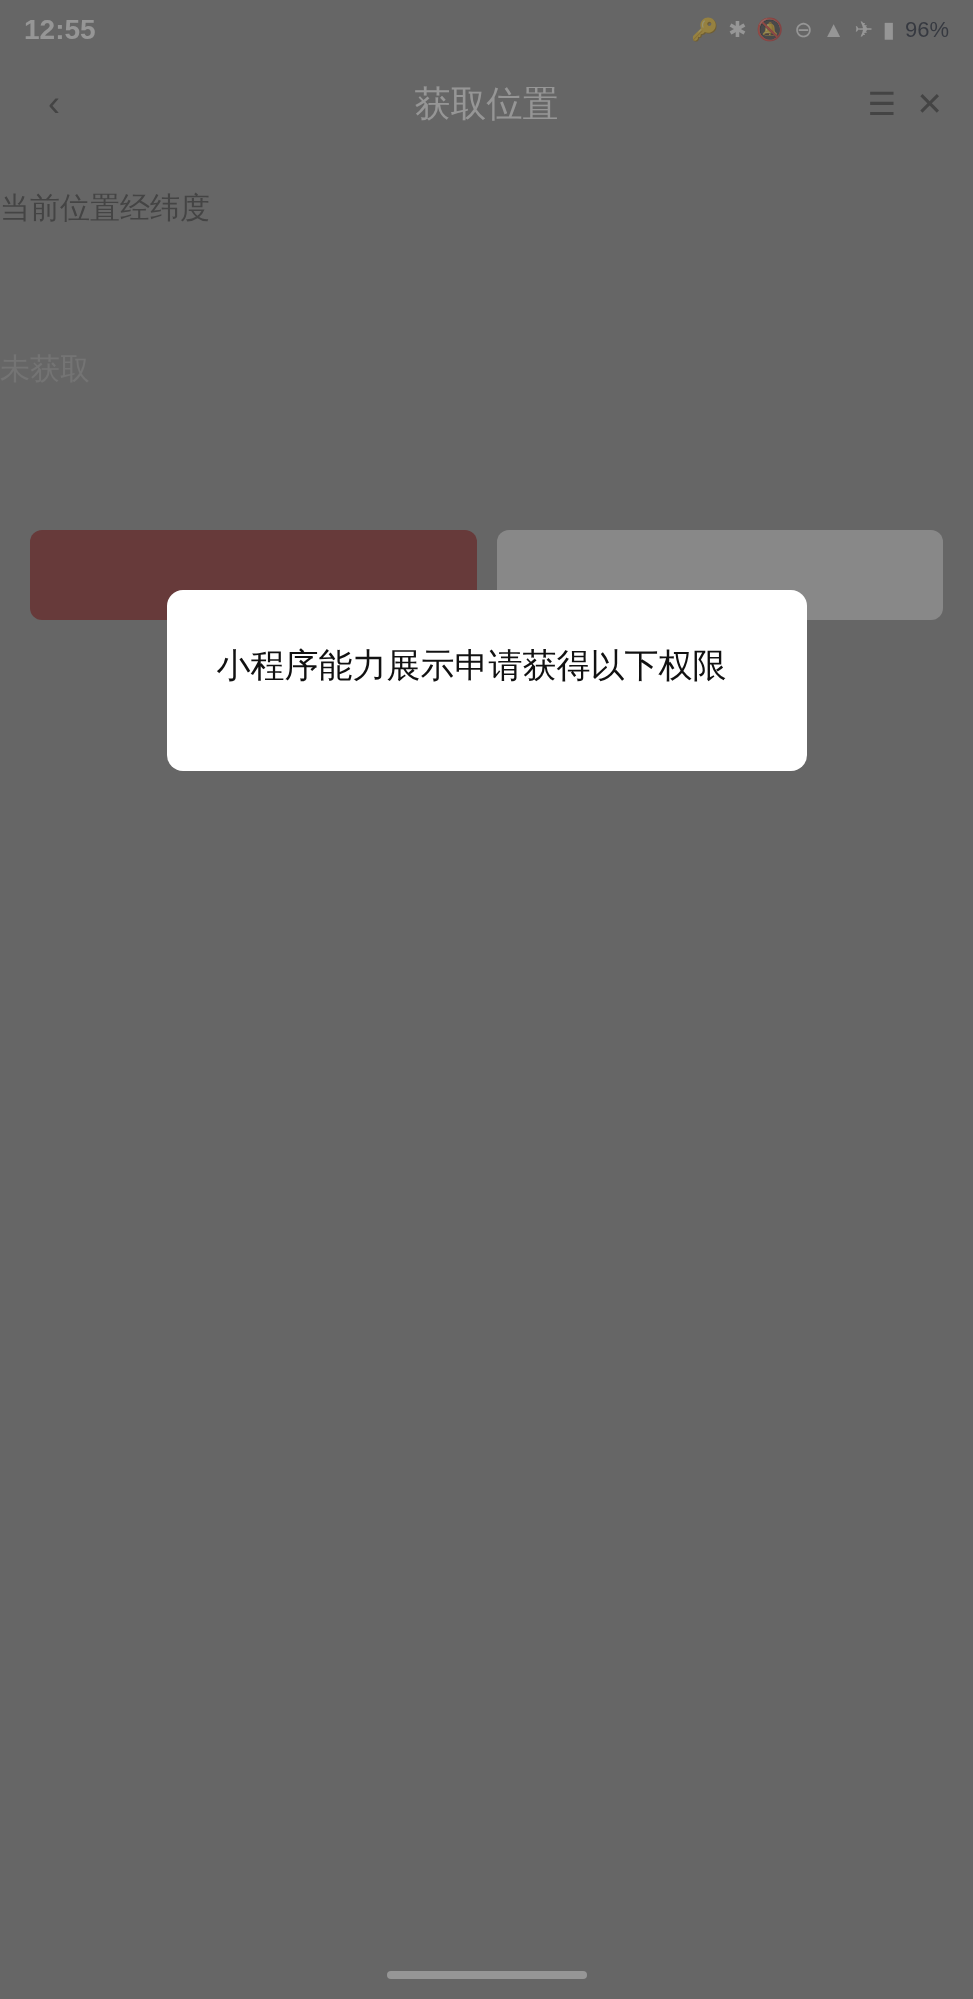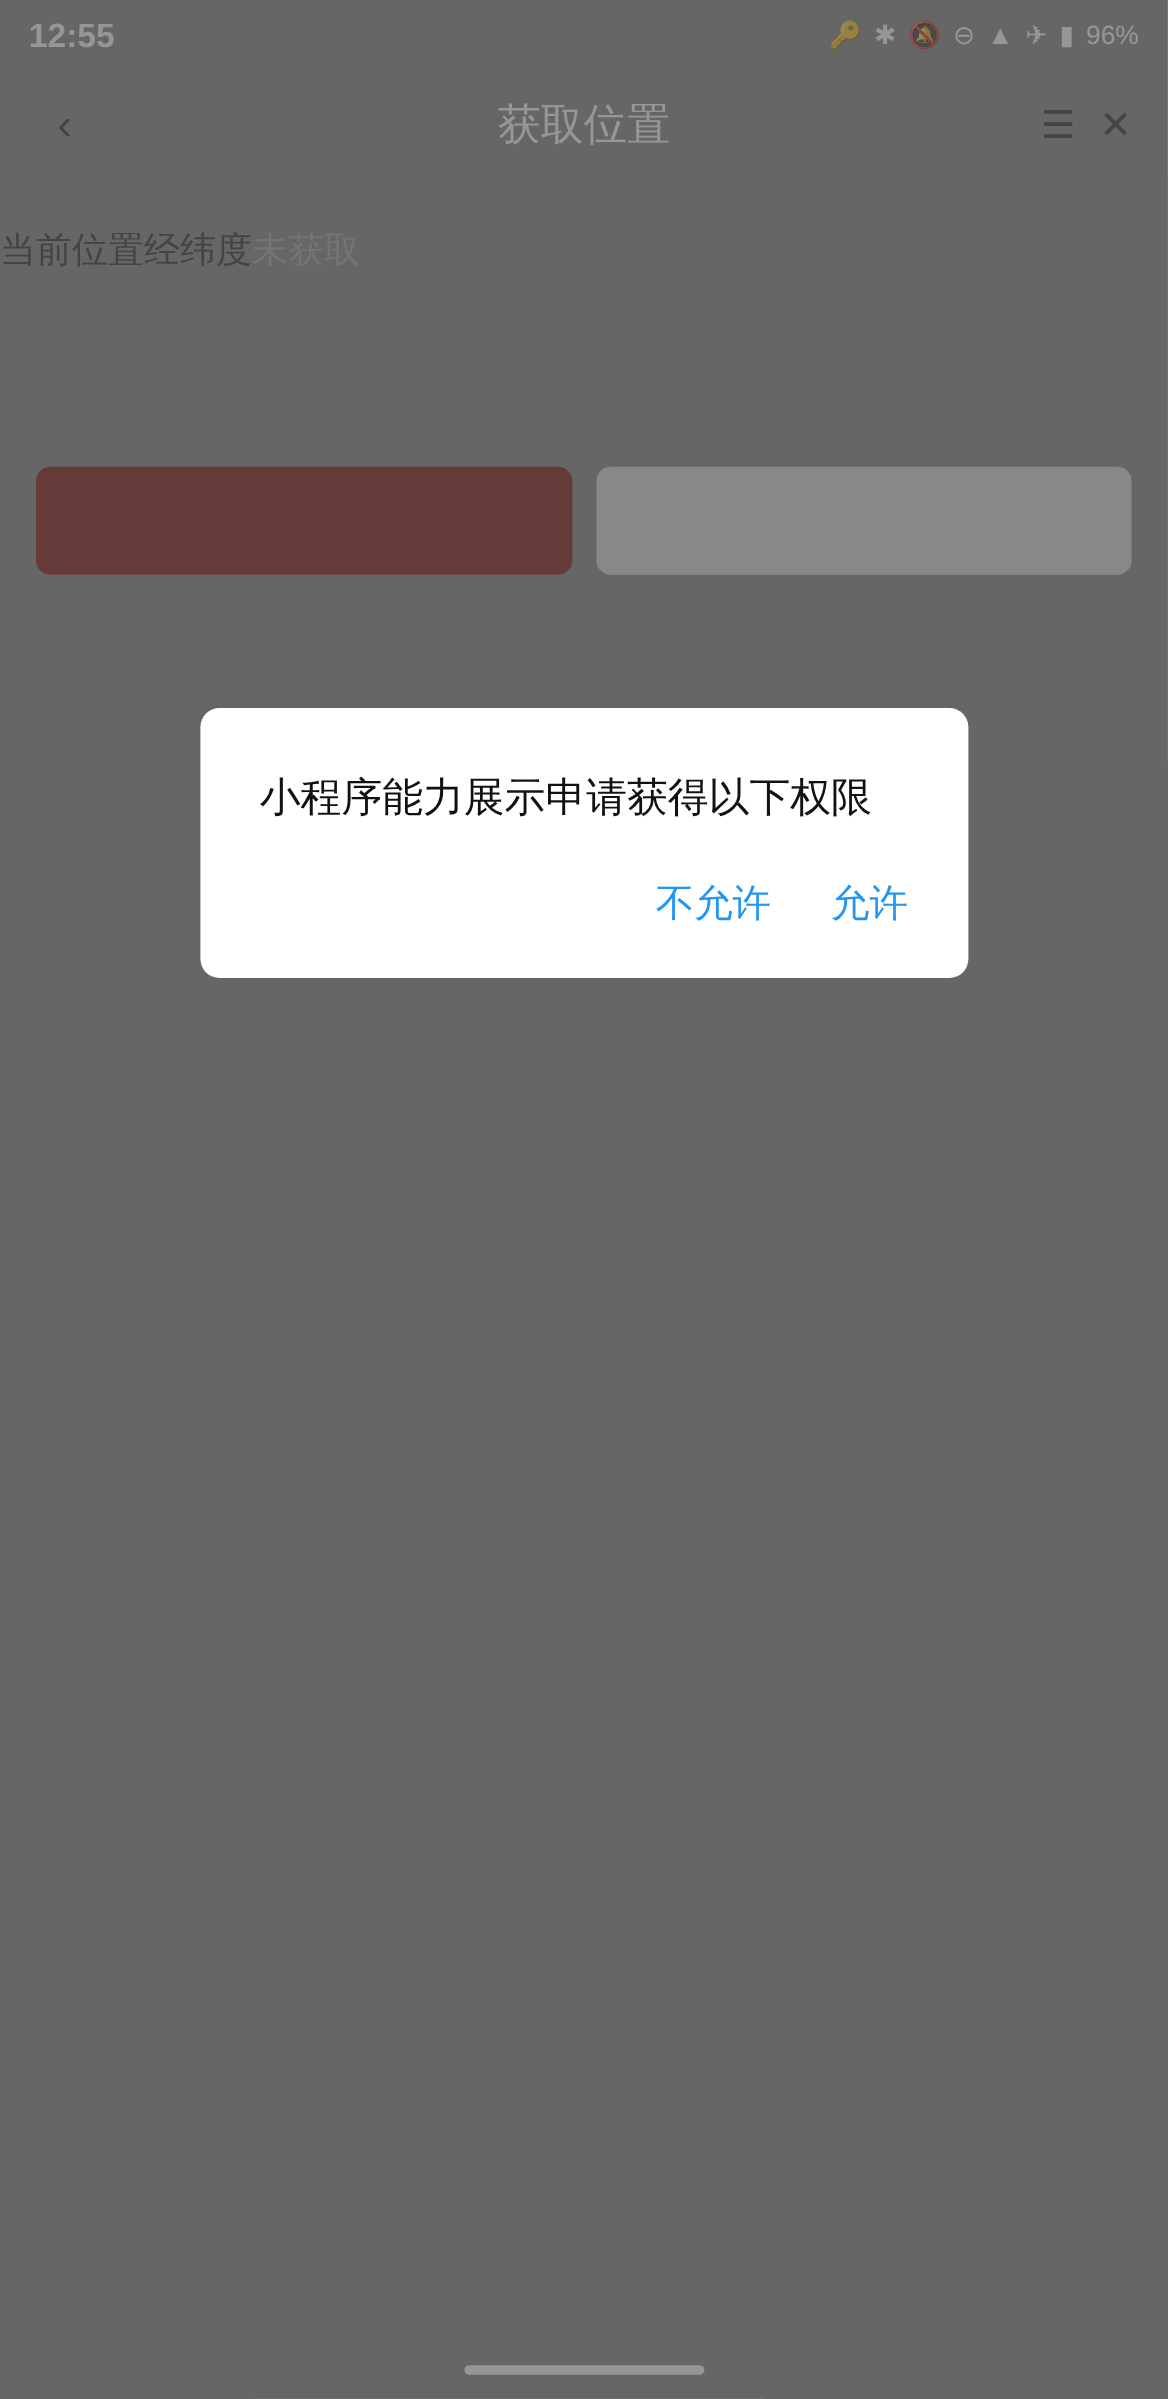--- a/index.html
+++ b/index.html
@@ -41,21 +41,21 @@
       align-items: center;
       gap: 10px;
     }
 
     .status-icon {
       color: white;
       font-size: 22px;
     }
 
     .battery-text {
-      color: #ffffff;
+      color: #0f172a;
       font-size: 22px;
     }
 
     
     .app-bar {
       width: 100%;
       height: 88px;
       background: #888888;
       display: flex;
       align-items: center;
@@ -98,20 +98,21 @@
       color: #333333;
       font-size: 32px;
       cursor: pointer;
     }
 
     
     .main-content {
       width: 100%;
       padding: 40px 0;
       display: flex;
+      flex-direction: column;
       align-items: flex-start;
     }
 
     .location-label {
       color: #333333;
       font-size: 30px;
       margin-bottom: 120px;
     }
 
     .location-value {
@@ -258,19 +259,15 @@
 
 <div class="buttons-row">
   <button class="btn-primary"></button>
   <button class="btn-secondary"></button>
 </div>
 
 <div class="overlay"></div>
 
 <div class="dialog">
   <div class="dialog-title">小程序能力展示申请获得以下权限</div>
-  <div class="dialog-actions">
-    <button class="dialog-btn-deny">不允许</button>
-    <button class="dialog-btn-allow">允许</button>
-  </div>
 </div>
 
 <div class="home-indicator"></div>
 
 </body></html>

